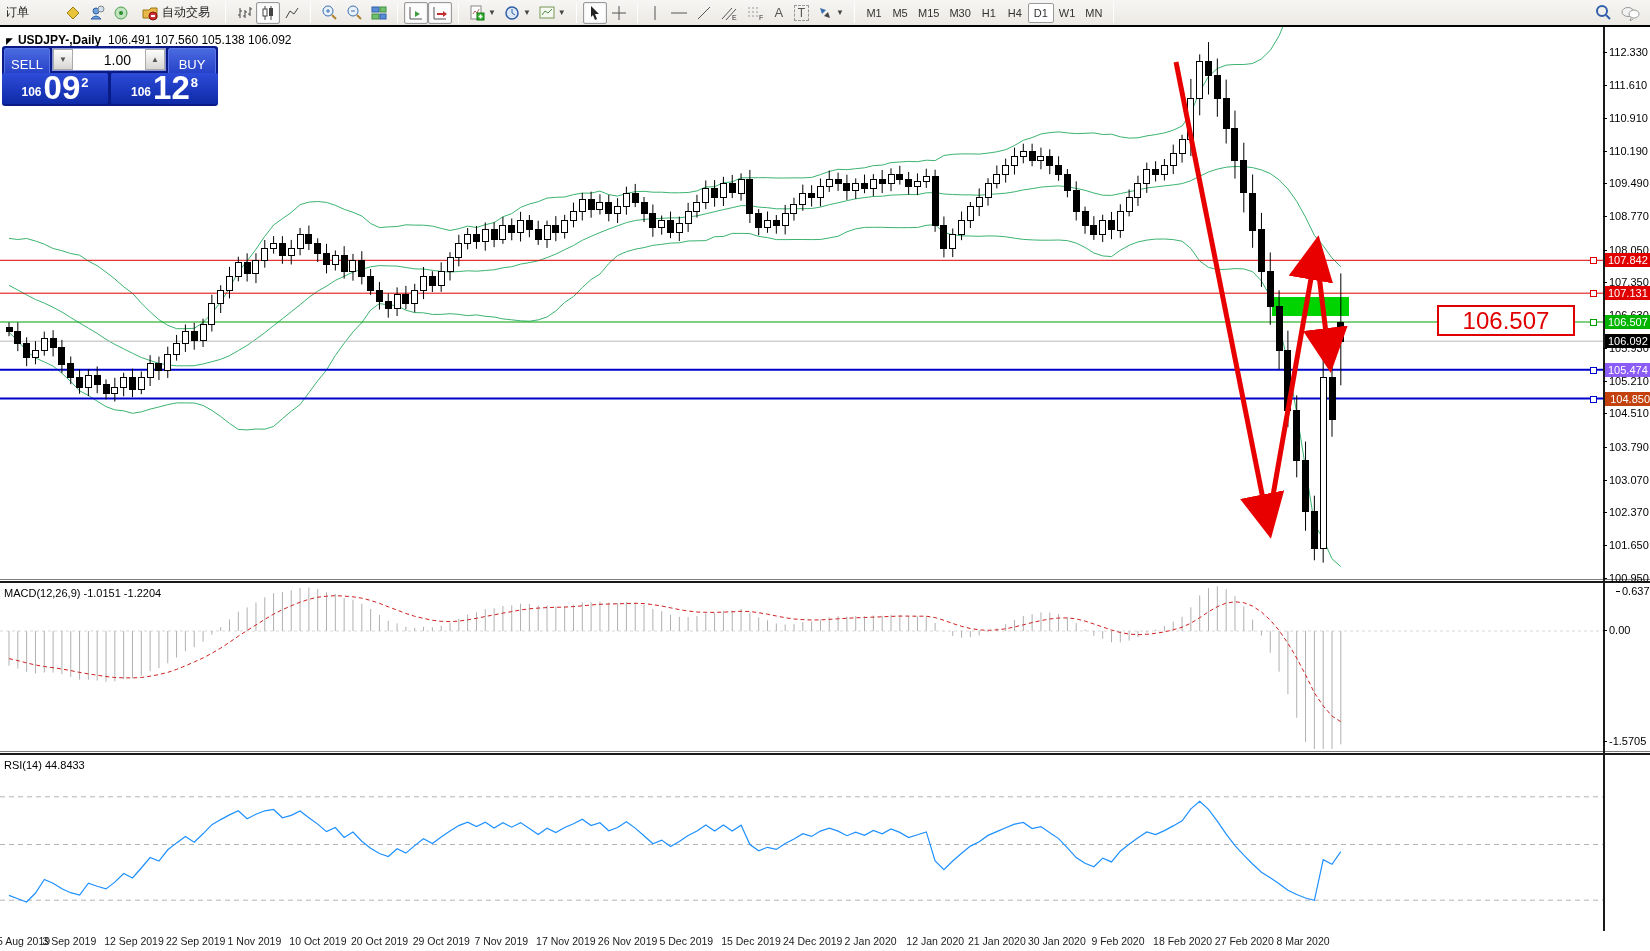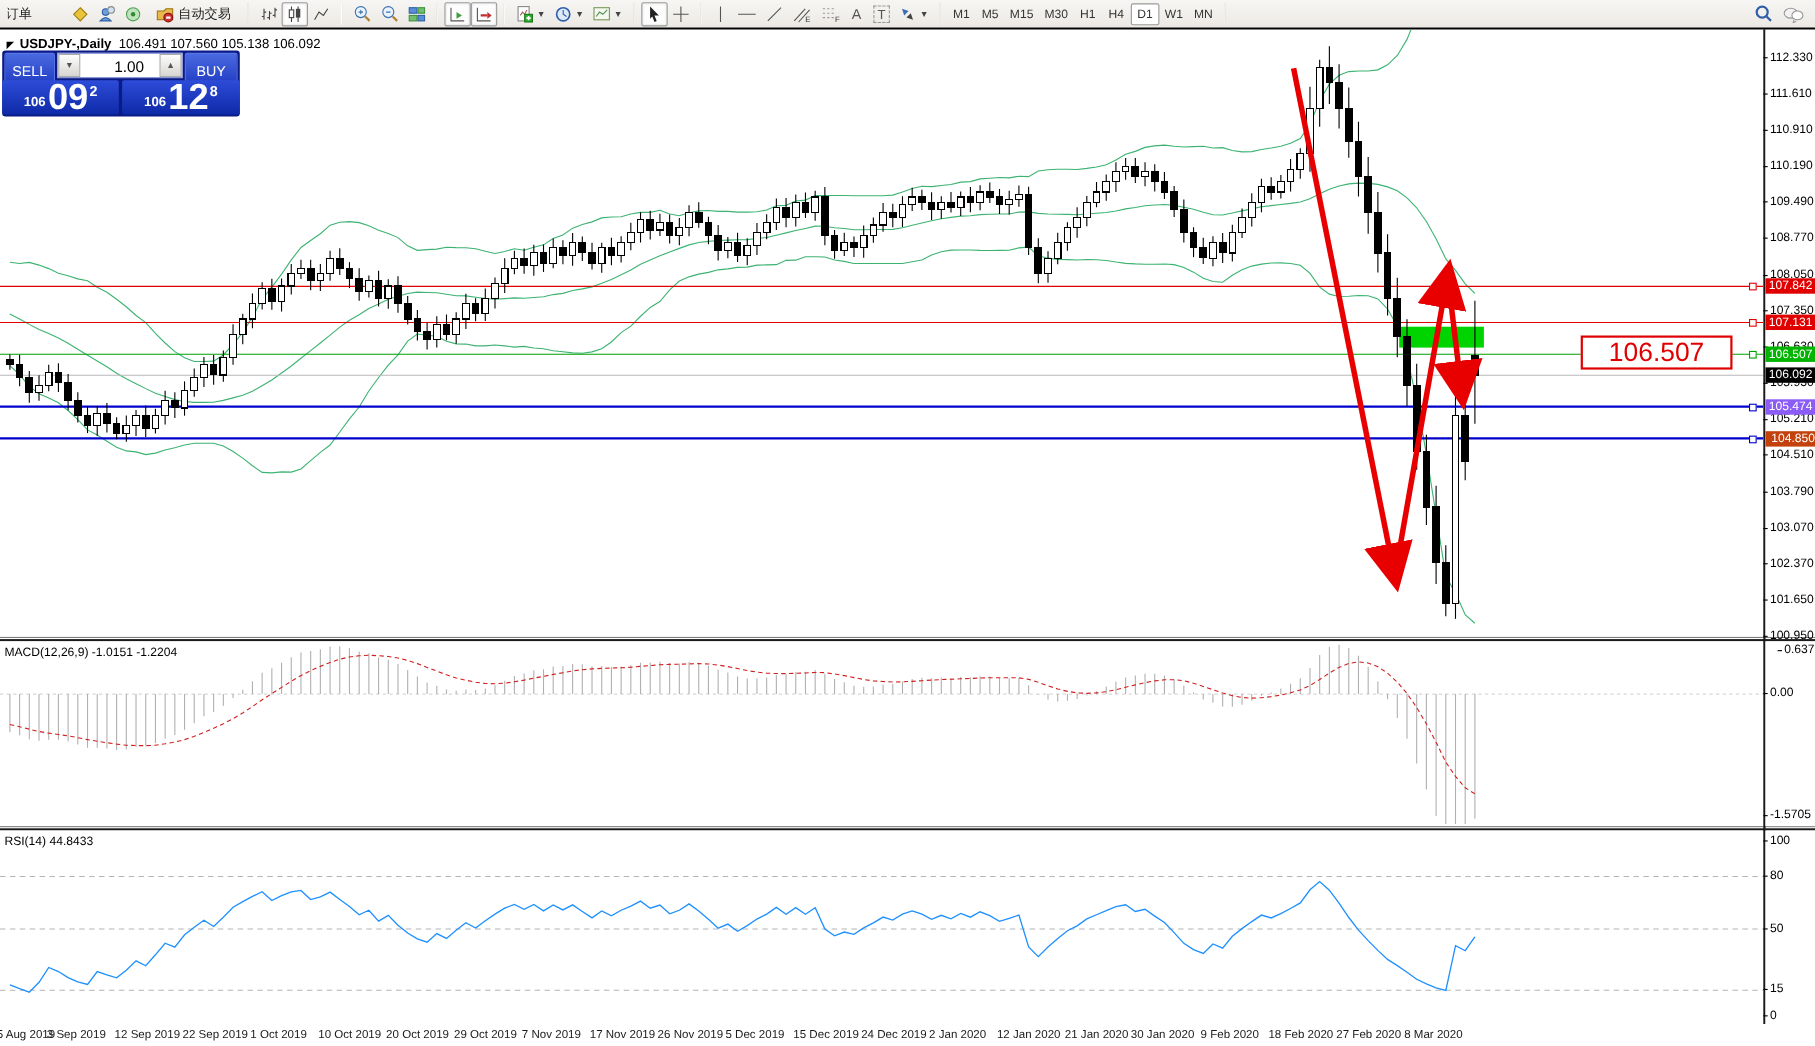--- a/index.html
+++ b/index.html
@@ -859,33 +859,26 @@
       <div class="badge" style="top: 335.747px; background: #8b5cf6;">105.474</div>
       <div class="sq" style="left: -15px; top: 339.747px; border-color: rgb(0, 0, 204);"></div>
       <div class="badge" style="top: 364.576px; background: #c2410c; text-align: right;">104.850</div>
       <div class="sq" style="left: -15px; top: 368.576px; border-color: rgb(0, 0, 204);"></div>
     </div>
   <div class="axis-col" id="axis-macd">
       <div class="tick" style="top: 2px; margin-left: 13px;">0.6376</div>
       <div class="tick" style="top: 41px;">0.00</div>
       <div class="tick" style="top: 152px;">-1.5705</div>
     </div>
-  <div class="axis-col" id="axis-rsi">
-      <div class="tick" style="top: 3px;">100</div>
-      <div class="tick" style="top: 34.8px;">80</div>
-      <div class="tick" style="top: 82.5px;">50</div>
-      <div class="tick" style="top: 138.15px;">15</div>
-      <div class="tick" style="top: 162px;">0</div>
-    </div>
   <div id="time-axis">
       <div class="date-label" style="left: -3px;">5 Aug 2019</div>
       <div class="date-label" style="left: 42.5px;">3 Sep 2019</div>
       <div class="date-label" style="left: 104.2px;">12 Sep 2019</div>
       <div class="date-label" style="left: 165.9px;">22 Sep 2019</div>
-      <div class="date-label" style="left: 227.6px;">1 Oct 2019</div>
+      <div class="date-label" style="left: 227.6px;">1 Nov 2019</div>
       <div class="date-label" style="left: 289.3px;">10 Oct 2019</div>
       <div class="date-label" style="left: 351px;">20 Oct 2019</div>
       <div class="date-label" style="left: 412.7px;">29 Oct 2019</div>
       <div class="date-label" style="left: 474.4px;">7 Nov 2019</div>
       <div class="date-label" style="left: 536.1px;">17 Nov 2019</div>
       <div class="date-label" style="left: 597.8px;">26 Nov 2019</div>
       <div class="date-label" style="left: 659.5px;">5 Dec 2019</div>
       <div class="date-label" style="left: 721.2px;">15 Dec 2019</div>
       <div class="date-label" style="left: 782.9px;">24 Dec 2019</div>
       <div class="date-label" style="left: 844.6px;">2 Jan 2020</div>

